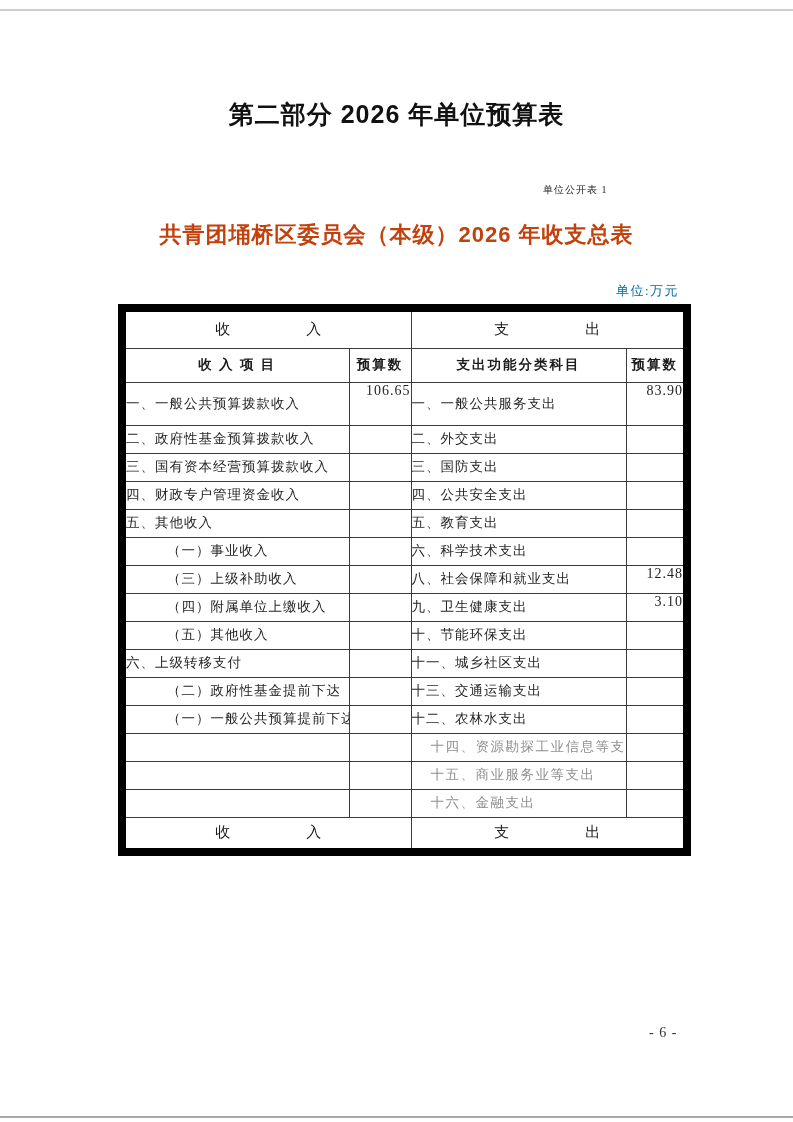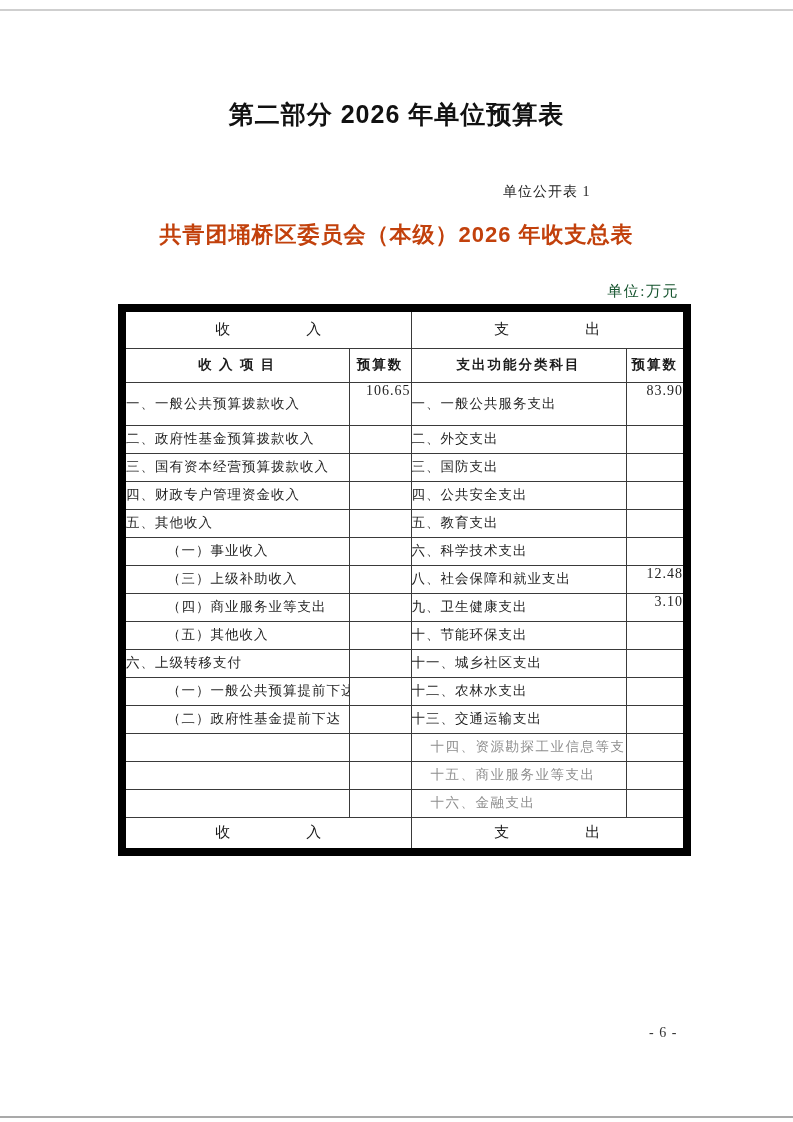--- a/index.html
+++ b/index.html
@@ -21,33 +21,33 @@
     background:#a9a9a9;
   }
   .section-title {
     position:absolute; top:98px; left:0; width:100%;
     text-align:center;
     font-family:"Liberation Sans","DejaVu Sans",sans-serif;
     font-size:25px; font-weight:bold; letter-spacing:1px;
     color:#111;
   }
   .table-label {
-    position:absolute; top:183px; left:503px;
-    font-size:14px; letter-spacing:1px; color:#222;
+    position:absolute; top:183px; left:543px;
+    font-size:10px; letter-spacing:1px; color:#222;
   }
   .table-title {
     position:absolute; top:220px; left:0; width:100%;
     text-align:center;
     font-family:"Liberation Sans","DejaVu Sans",sans-serif;
     font-size:22px; font-weight:bold; letter-spacing:1px;
     color:#c2410c;
   }
   .unit-note {
     position:absolute; top:282px; right:114px;
-    font-size:15px; letter-spacing:1.5px; color:#14532d;
+    font-size:13px; letter-spacing:1.5px; color:#0369a1;
   }
   table.budget {
     position:absolute; left:118px; top:304px;
     width:565px;
     border-collapse:collapse;
     table-layout:fixed;
     border:8px solid #000000;
   }
   table.budget td {
     border:1px solid #3a3a3a;
@@ -167,47 +167,47 @@
           <td class="item expense-item">六、科学技术支出</td>
           <td class="val"></td>
         </tr>
         <tr class="drow">
           <td class="item income-item indent">（三）上级补助收入</td>
           <td class="val"></td>
           <td class="item expense-item">八、社会保障和就业支出</td>
           <td class="val">12.48</td>
         </tr>
         <tr class="drow">
-          <td class="item income-item indent">（四）商业服务业等支出</td>
+          <td class="item income-item indent">（四）附属单位上缴收入</td>
           <td class="val"></td>
           <td class="item expense-item">九、卫生健康支出</td>
           <td class="val">3.10</td>
         </tr>
         <tr class="drow">
           <td class="item income-item indent">（五）其他收入</td>
           <td class="val"></td>
           <td class="item expense-item">十、节能环保支出</td>
           <td class="val"></td>
         </tr>
         <tr class="drow">
           <td class="item income-item">六、上级转移支付</td>
           <td class="val"></td>
           <td class="item expense-item">十一、城乡社区支出</td>
           <td class="val"></td>
         </tr>
         <tr class="drow">
+          <td class="item income-item indent">（二）政府性基金提前下达</td>
+          <td class="val"></td>
+          <td class="item expense-item">十三、交通运输支出</td>
+          <td class="val"></td>
+        </tr>
+        <tr class="drow">
           <td class="item income-item indent">（一）一般公共预算提前下达</td>
           <td class="val"></td>
           <td class="item expense-item">十二、农林水支出</td>
-          <td class="val"></td>
-        </tr>
-        <tr class="drow">
-          <td class="item income-item indent">（二）政府性基金提前下达</td>
-          <td class="val"></td>
-          <td class="item expense-item">十三、交通运输支出</td>
           <td class="val"></td>
         </tr>
         <tr class="drow">
           <td class="item income-item"></td>
           <td class="val"></td>
           <td class="item expense-item faded">十四、资源勘探工业信息等支出</td>
           <td class="val"></td>
         </tr>
         <tr class="drow">
           <td class="item income-item"></td>

